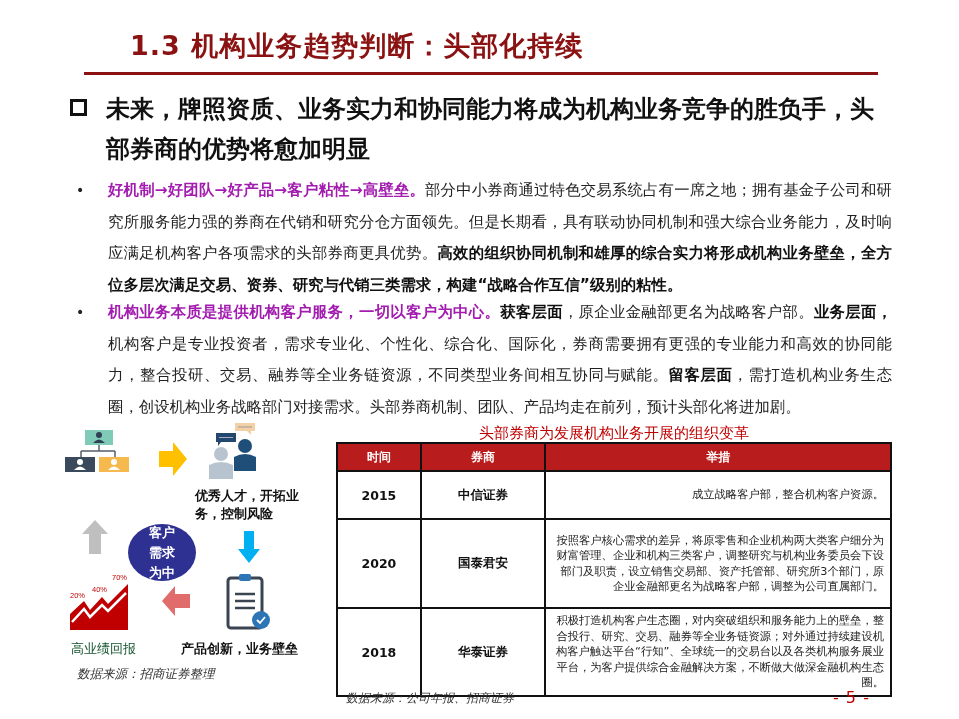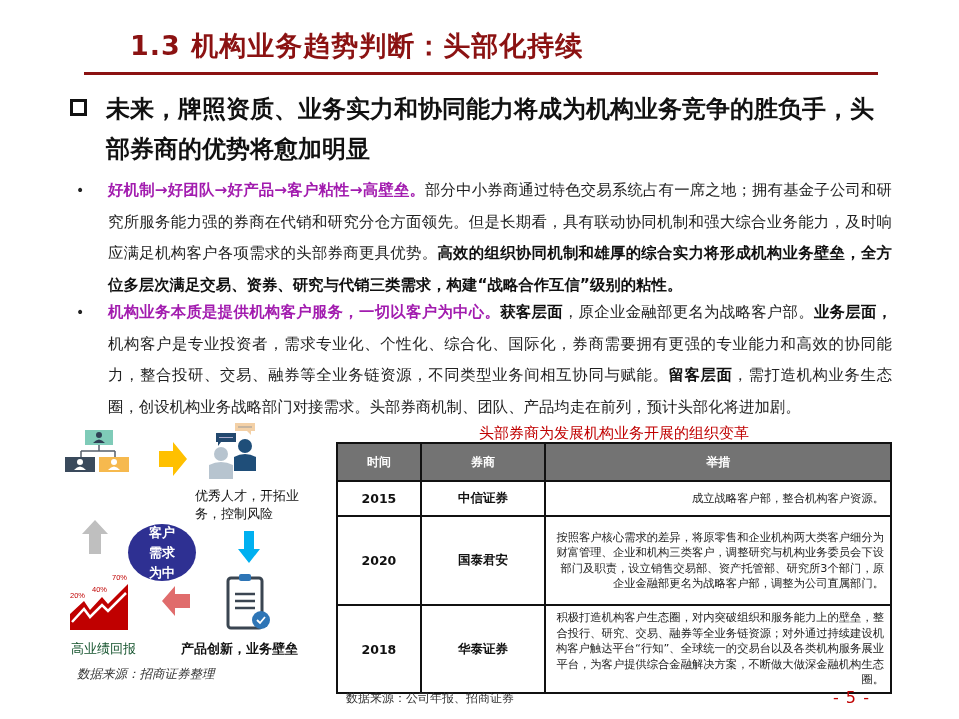--- a/index.html
+++ b/index.html
@@ -40,21 +40,21 @@
   #bullet1 { top: 175px; }
   #bullet2 { top: 297px; }
 
   
   .diagram { position: absolute; left: 55px; top: 420px; width: 270px; height: 270px; }
   .org-icon { position: absolute; left: 10px; top: 10px; width: 66px; height: 44px; }
   .arrow { position: absolute; }
   .talent-icon { position: absolute; left: 150px; top: 3px; width: 60px; height: 58px; }
   .talent-label {
     position: absolute; left: 140px; top: 67px; width: 110px;
-    font-size: 13px; font-weight: normal; color: #111; line-height: 18px;
+    font-size: 13px; font-weight: bold; color: #111; line-height: 18px;
   }
   .center-circle {
     position: absolute; left: 73px; top: 104px; width: 68px; height: 57px;
     border-radius: 50%; background: #2e3092; color: #fff;
     font-size: 13px; font-weight: bold; line-height: 20px;
     display: flex; align-items: center; justify-content: center; text-align: center;
   }
   .center-circle span { width: 30px; display: block; }
   .chart-icon { position: absolute; left: 13px; top: 152px; width: 62px; height: 58px; }
   .clip-icon { position: absolute; left: 170px; top: 152px; width: 46px; height: 60px; }
@@ -66,28 +66,28 @@
   .table-caption {
     position: absolute; left: 336px; top: 424px; width: 556px; text-align: center;
     font-size: 15px; font-weight: normal; color: #c00000;
   }
   table.org-table {
     position: absolute; left: 336px; top: 442px; width: 556px;
     border-collapse: collapse; font-size: 11.3px;
   }
   table.org-table th, table.org-table td { border: 2px solid #111; }
   table.org-table th {
-    background: #737373; color: #fff; font-weight: bold; height: 38px; text-align: center; font-size: 12px;
+    background: #b91c1c; color: #fff; font-weight: bold; height: 28px; text-align: center; font-size: 12px;
   }
   table.org-table td { vertical-align: middle; }
   table.org-table td.year, table.org-table td.broker { text-align: center; font-weight: bold; font-size: 12.5px; color: #111; }
   table.org-table td.measure { padding: 2px 6px 2px 8px; line-height: 15.5px; color: #222; text-align: right; }
   col.c1 { width: 84px; } col.c2 { width: 125px; } col.c3 { width: 347px; }
 
-  .table-source { position: absolute; left: 346px; top: 690px; font-size: 12px; color: #333; }
+  .table-source { position: absolute; left: 346px; top: 690px; font-size: 12px; color: #333; font-style: italic; }
   .page-num { position: absolute; left: 833px; top: 688px; font-size: 16px; color: #c00000; letter-spacing: 1px; }
 </style>
 </head>
 <body>
 
 <div class="title">1.3  机构业务趋势判断：头部化持续</div>
 <div class="title-rule"></div>
 
 <div class="headline">
   <span class="box-marker"></span>
@@ -183,21 +183,21 @@
       <col class="c3">
     </colgroup>
   <thead>
     <tr>
       <th>时间</th>
       <th>券商</th>
       <th>举措</th>
     </tr>
   </thead>
   <tbody>
-    <tr style="height:35px">
+    <tr style="height:48px">
       <td class="year">2015</td>
       <td class="broker">中信证券</td>
       <td class="measure">成立战略客户部，整合机构客户资源。</td>
     </tr>
     <tr style="height:89px">
       <td class="year">2020</td>
       <td class="broker">国泰君安</td>
       <td class="measure">按照客户核心需求的差异，将原零售和企业机构两大类客户细分为财富管理、企业和机构三类客户，调整研究与机构业务委员会下设部门及职责，设立销售交易部、资产托管部、研究所3个部门，原企业金融部更名为战略客户部，调整为公司直属部门。</td>
     </tr>
     <tr style="height:88px">

